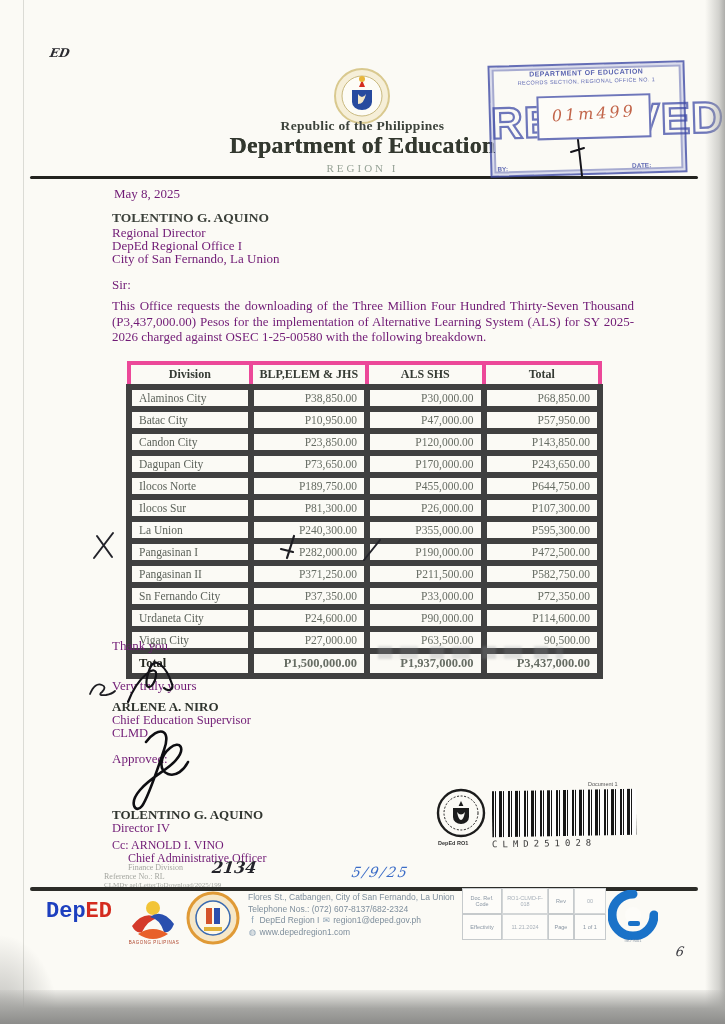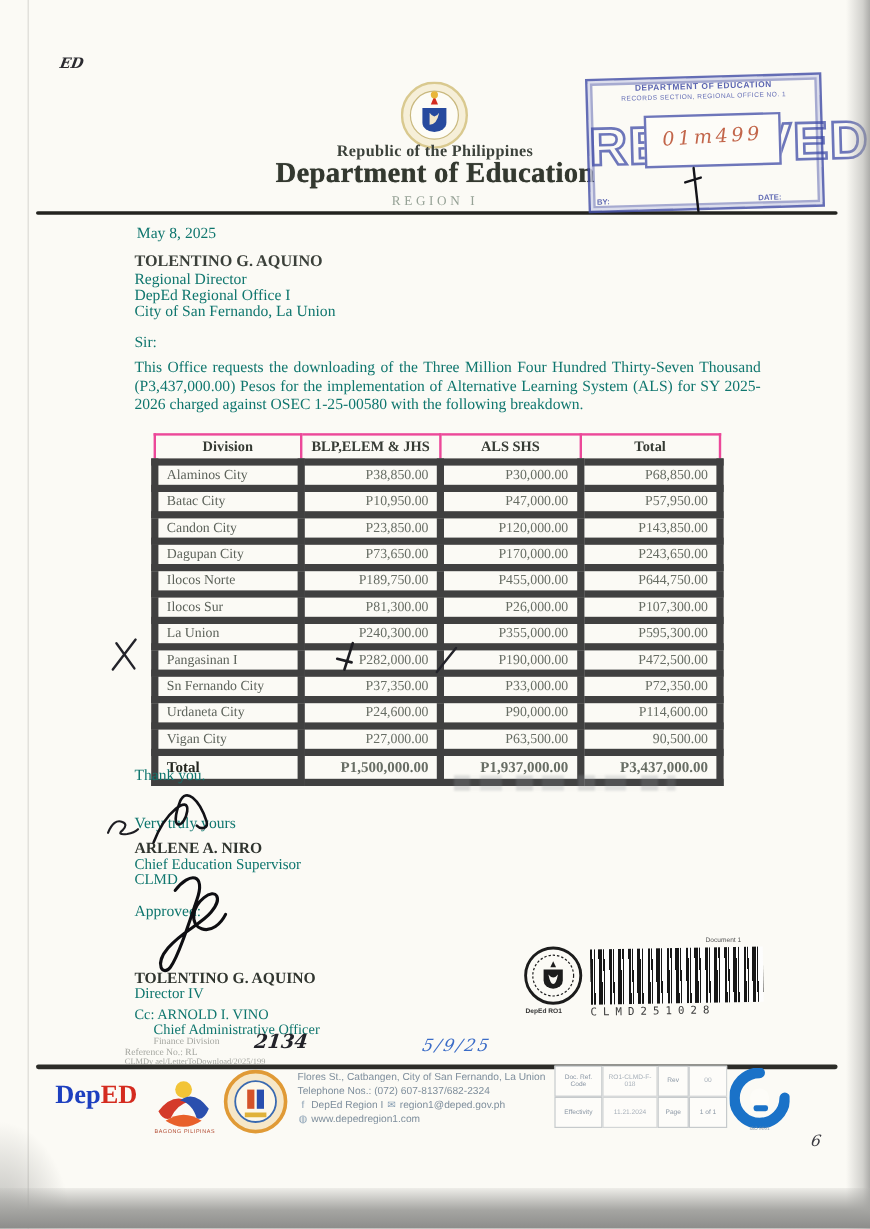--- a/index.html
+++ b/index.html
@@ -38,33 +38,33 @@
             font-family:"Liberation Sans",sans-serif;font-weight:bold;font-size:44px;line-height:64px;
             letter-spacing:1px;color:transparent;-webkit-text-stroke:2.2px rgba(62,74,165,.75);}
   .stamp-box{position:absolute;left:46px;top:30px;width:110px;height:40px;background:#fdfcf8;
             border:2px solid rgba(62,74,165,.75);}
   .stamp-num{position:absolute;left:0;top:7px;width:100%;text-align:center;font-size:16px;color:#c2654a;
             font-family:"DejaVu Serif",serif;font-style:italic;letter-spacing:3px;transform:rotate(-2deg);}
   .stamp-by{position:absolute;left:5px;bottom:3px;font-family:"Liberation Sans",sans-serif;font-size:6.5px;font-weight:bold;opacity:.8;}
   .stamp-date{position:absolute;right:34px;bottom:3px;font-family:"Liberation Sans",sans-serif;font-size:6.5px;font-weight:bold;opacity:.8;}
 
   
-  .ltr{font-size:13px;line-height:15.5px;color:#0f766e;}
+  .ltr{font-size:13px;line-height:15.5px;color:#701a75;}
   .date-line{left:114px;top:186px;}
   .addr-name{left:112px;top:210px;font-weight:bold;font-size:13.5px;color:#3b403a;}
   .addr1{left:112px;top:225px;}
   .addr2{left:112px;top:238px;}
   .addr3{left:112px;top:251px;}
   .salutation{left:112px;top:277px;}
   .body-par{left:112px;top:298px;width:522px;text-align:justify;}
 
   
   table.breakdown{left:126px;top:361px;width:477px;border-collapse:collapse;
       border:1px solid #b8bcb4;font-size:11.5px;color:#5c625a;}
-  table.breakdown th{border:2px solid #ec4899;font-size:12px;font-weight:bold;color:#363b34;
+  table.breakdown th{border:4px solid #ec4899;font-size:12px;font-weight:bold;color:#363b34;
       height:19px;padding:0 6px;text-align:center;}
   table.breakdown td{border:6px solid #404040;height:16px;padding:0 7px;white-space:nowrap;}
   td.c0,th.c0{width:118px;text-align:left;}
   td.num{text-align:right;width:115px;color:#676d64;}
   tfoot td{font-weight:bold;color:#23261f;border-top:1.5px solid #5a5e56 !important;height:19px !important;font-size:12.5px;}
   tr.row-hl td{background:linear-gradient(90deg,#8ce4a0,#7edf96 60%,#8ce4a0);color:#37503b;font-weight:bold;
       box-shadow:inset 0 2px 3px rgba(255,255,255,.45);}
 
   
   .thanks{left:112px;top:638px;}
@@ -93,21 +93,21 @@
   .barcode{left:492px;top:790px;width:144px;height:46px;
       background:repeating-linear-gradient(90deg,#161616 0 2px,#fdfdfd 2px 3px,#161616 3px 4px,#fdfdfd 4px 7px,#161616 7px 10px,#fdfdfd 10px 11px,#161616 11px 12px,#fdfdfd 12px 16px);
       transform:rotate(-1deg);}
   .barcode-text{left:492px;top:838px;width:150px;font-family:"DejaVu Sans Mono",monospace;font-size:9px;
       letter-spacing:5px;color:#3a3a3a;transform:rotate(-1deg);}
   .round-seal{left:436px;top:788px;width:50px;height:50px;}
   .seal-caption{left:438px;top:840px;font-family:"Liberation Sans",sans-serif;font-size:5.5px;font-weight:bold;color:#333;}
 
   
   .rule-bottom{left:30px;top:887px;width:668px;height:3.5px;background:#2c2c28;border-radius:2px;}
-  .deped-word{left:46px;top:899px;font-family:Liberation Serif, serif;font-weight:bold;font-size:22px;color:#1d3fbf;letter-spacing:0;}
+  .deped-word{left:46px;top:899px;font-family:Liberation Mono, monospace;font-weight:bold;font-size:22px;color:#1d3fbf;letter-spacing:0;}
   .deped-word .red{color:#d42b1f;}
   .bagong{left:124px;top:892px;width:58px;height:58px;}
   .bagong-cap{left:122px;top:940px;width:64px;text-align:center;font-family:"Liberation Sans",sans-serif;font-size:4.5px;color:#b0452c;letter-spacing:.5px;}
   .region-seal{left:186px;top:891px;width:54px;height:54px;}
   .contact{left:248px;top:892px;width:214px;font-family:"Liberation Sans",sans-serif;font-size:8.5px;
       line-height:11.5px;color:#7e8e9c;}
   .contact .ic{display:inline-block;width:9px;text-align:center;color:#8aa0b4;}
   .mini-table{left:462px;top:888px;width:144px;height:52px;display:grid;
       grid-template-columns:40px 46px 26px 32px;grid-template-rows:26px 26px;
       font-family:"Liberation Sans",sans-serif;font-size:5.5px;color:#8a96a4;background:#fdfcf9;}
@@ -213,20 +213,26 @@
       <td class="num">P355,000.00</td>
       <td class="num">P595,300.00</td>
     </tr>
         <tr>
       <td class="c0">Pangasinan I</td>
       <td class="num">P282,000.00</td>
       <td class="num">P190,000.00</td>
       <td class="num">P472,500.00</td>
     </tr>
         <tr>
+      <td class="c0">Pangasinan II</td>
+      <td class="num">P371,250.00</td>
+      <td class="num">P211,500.00</td>
+      <td class="num">P582,750.00</td>
+    </tr>
+        <tr>
       <td class="c0">Sn Fernando City</td>
       <td class="num">P37,350.00</td>
       <td class="num">P33,000.00</td>
       <td class="num">P72,350.00</td>
     </tr>
         <tr>
       <td class="c0">Urdaneta City</td>
       <td class="num">P24,600.00</td>
       <td class="num">P90,000.00</td>
       <td class="num">P114,600.00</td>

